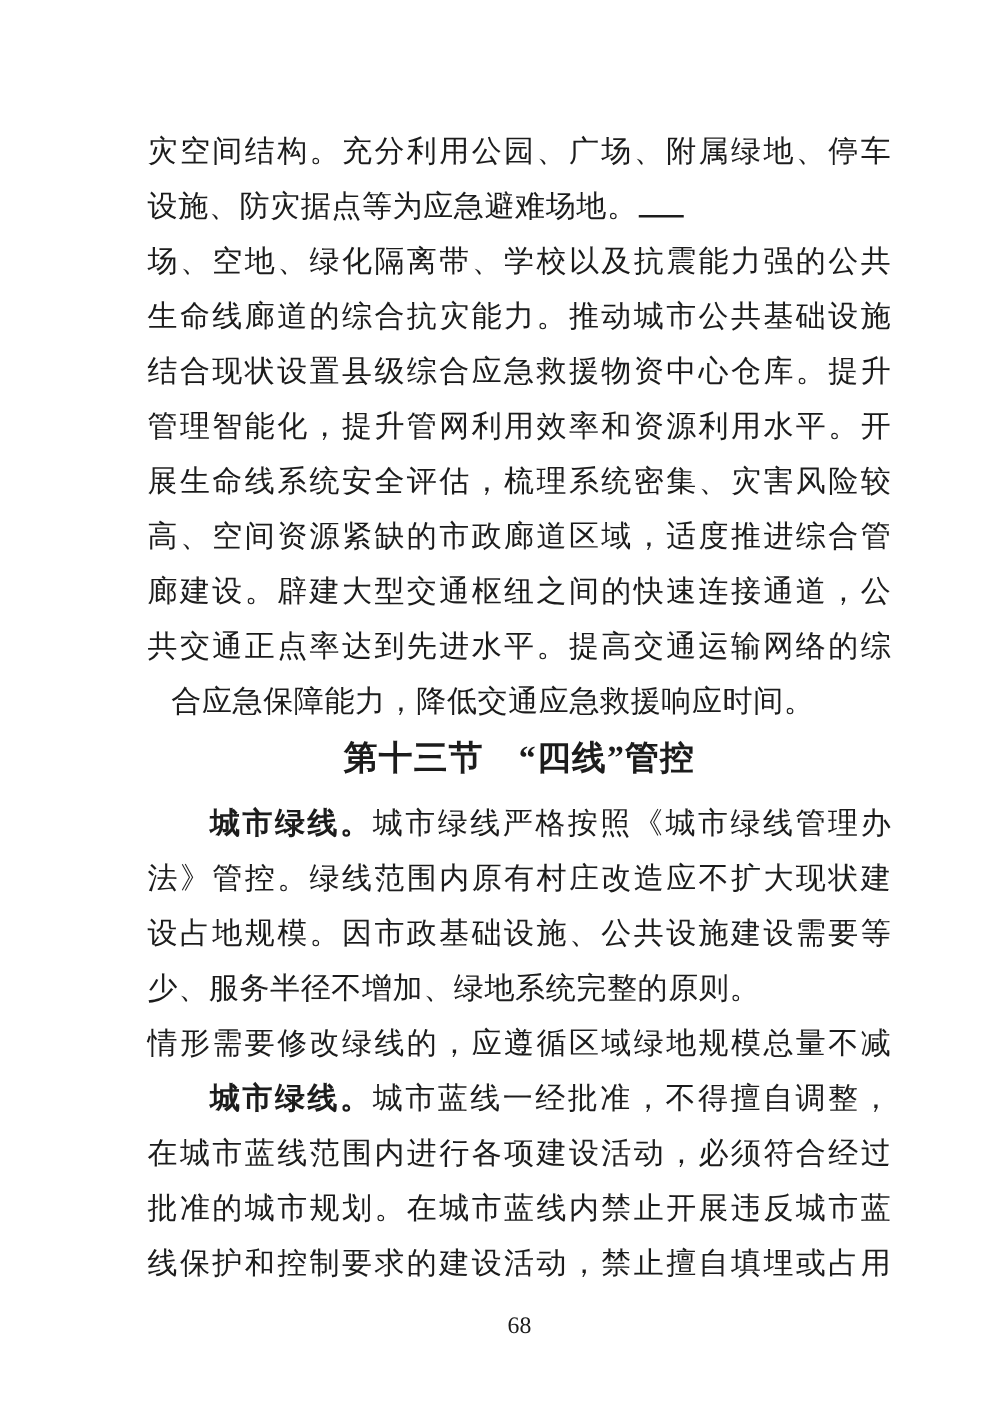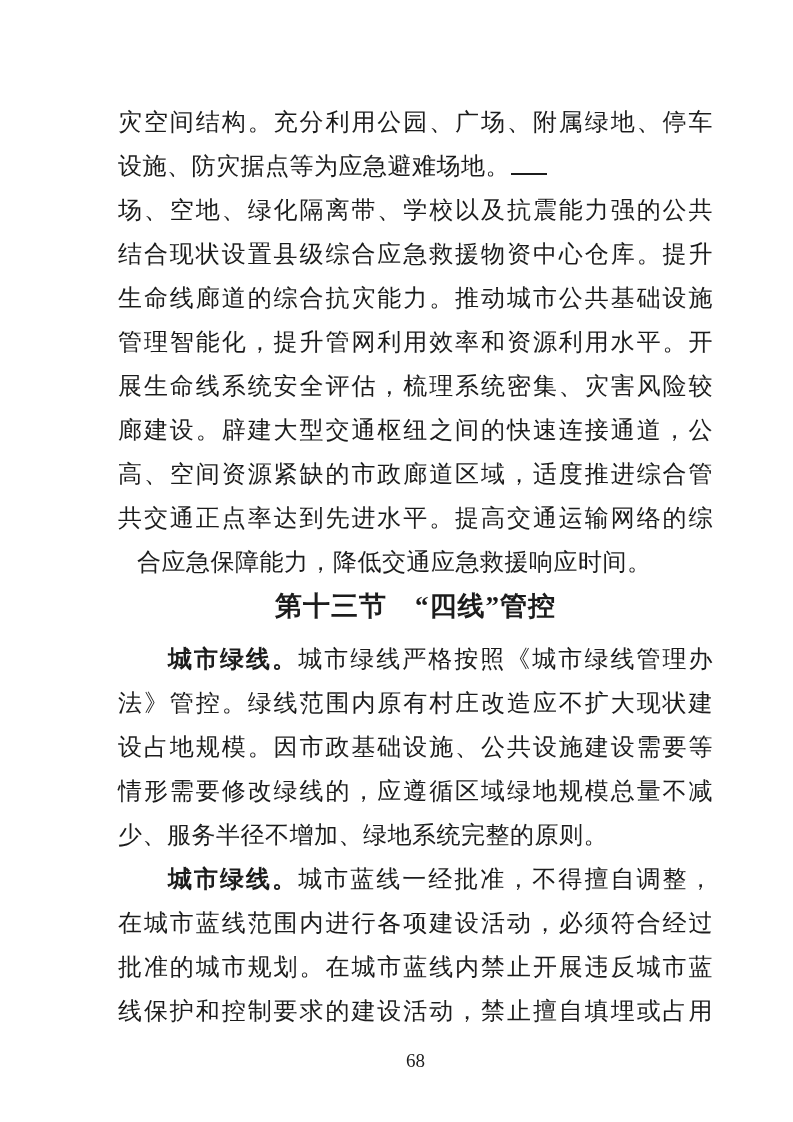--- a/index.html
+++ b/index.html
@@ -86,36 +86,36 @@
 <body>
 
 <div class="page">
   <div class="content">
     <div class="para">
         <div class="line">灾空间结构。充分利用公园、广场、附属绿地、停车</div>
         <div class="line last">设施、防灾据点等为应急避难场地。<span class="blank-underline"></span></div>
         <div class="line">场、空地、绿化隔离带、学校以及抗震能力强的公共</div>
       </div>
     <div class="para">
+        <div class="line">生命线廊道的综合抗灾能力。推动城市公共基础设施</div>
         <div class="line">结合现状设置县级综合应急救援物资中心仓库。提升</div>
-        <div class="line">生命线廊道的综合抗灾能力。推动城市公共基础设施</div>
         <div class="line">管理智能化，提升管网利用效率和资源利用水平。开</div>
         <div class="line">展生命线系统安全评估，梳理系统密集、灾害风险较</div>
+        <div class="line">高、空间资源紧缺的市政廊道区域，适度推进综合管</div>
         <div class="line">廊建设。辟建大型交通枢纽之间的快速连接通道，公</div>
-        <div class="line">高、空间资源紧缺的市政廊道区域，适度推进综合管</div>
         <div class="line">共交通正点率达到先进水平。提高交通运输网络的综</div>
         <div class="line last" style="padding-left: 19px;">合应急保障能力，降低交通应急救援响应时间。</div>
       </div>
     <h2 class="section-heading">第十三节　“四线”管控</h2>
     <div class="para">
         <div class="line first"><b>城市绿线。</b>城市绿线严格按照《城市绿线管理办</div>
         <div class="line">法》管控。绿线范围内原有村庄改造应不扩大现状建</div>
         <div class="line">设占地规模。因市政基础设施、公共设施建设需要等</div>
+        <div class="line last">少、服务半径不增加、绿地系统完整的原则。</div>
         <div class="line">情形需要修改绿线的，应遵循区域绿地规模总量不减</div>
-        <div class="line last">少、服务半径不增加、绿地系统完整的原则。</div>
       </div>
     <div class="para">
         <div class="line first"><b>城市绿线。</b>城市蓝线一经批准，不得擅自调整，</div>
         <div class="line">在城市蓝线范围内进行各项建设活动，必须符合经过</div>
         <div class="line">批准的城市规划。在城市蓝线内禁止开展违反城市蓝</div>
         <div class="line">线保护和控制要求的建设活动，禁止擅自填埋或占用</div>
       </div>
   </div>
   <div class="footer">
     <span class="page-number">68</span>

